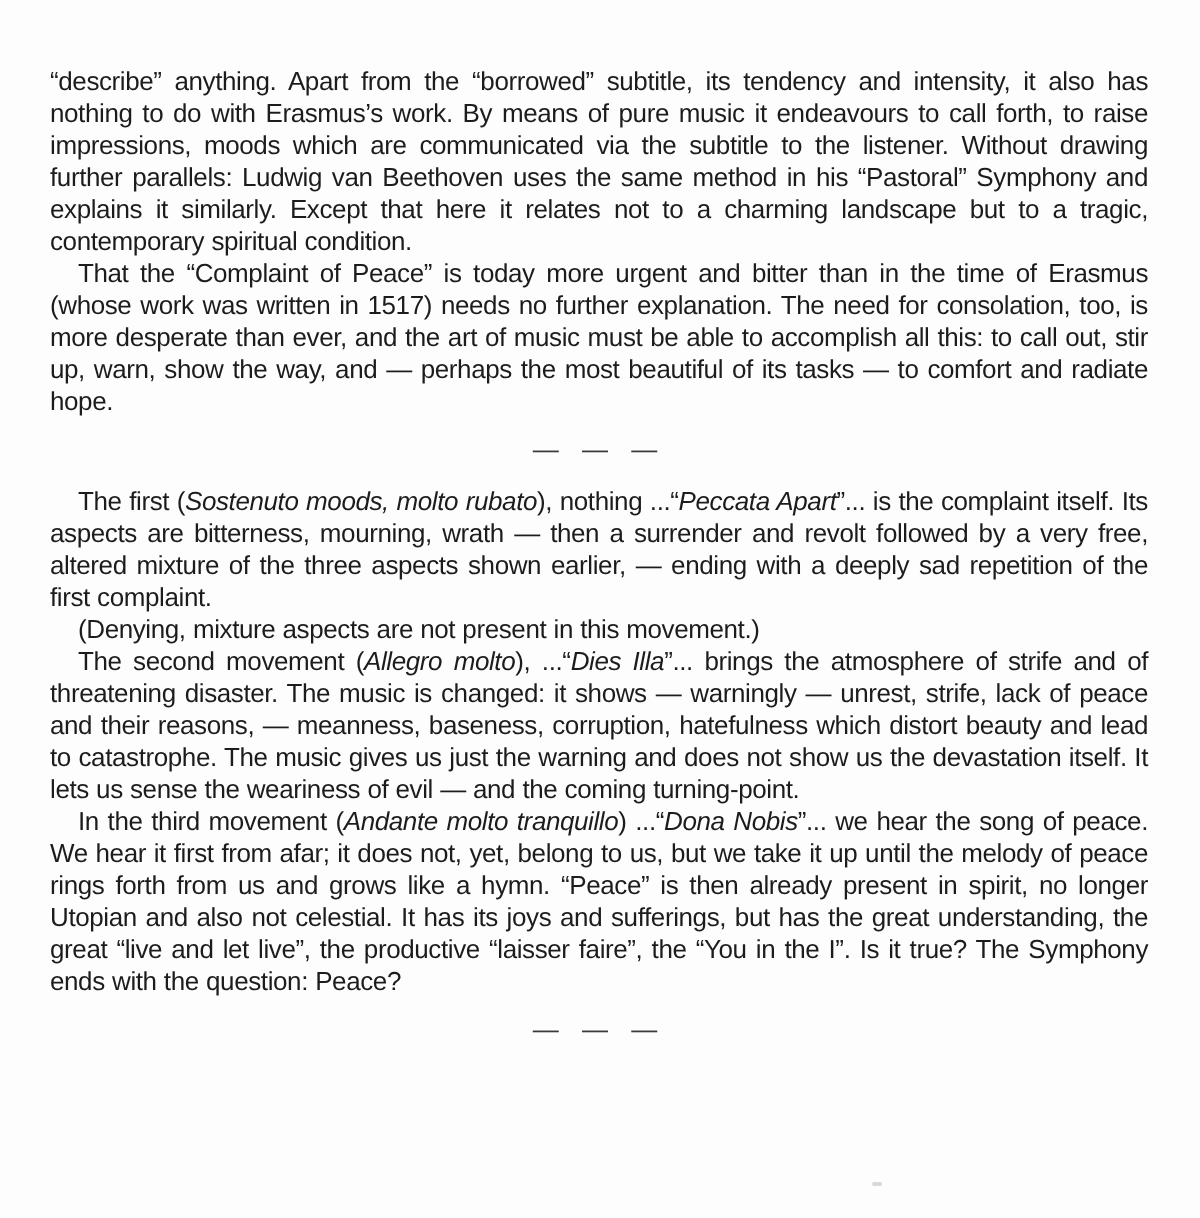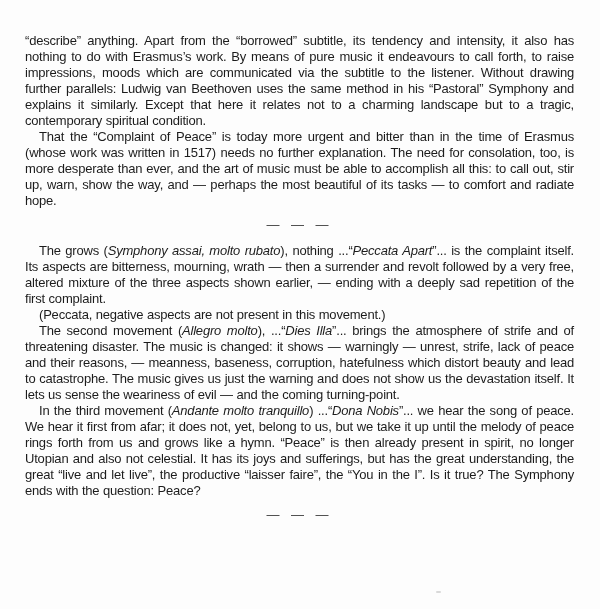--- a/index.html
+++ b/index.html
@@ -58,22 +58,22 @@
 <main class="page">
 
   <section>
     <p class="para"><span>“describe” anything. Apart from the “borrowed” subtitle, its tendency and intensity, it also has nothing to do with Erasmus’s work. By means of pure music it endeavours to call forth, to raise impressions, moods which are communicated via the subtitle to the listener. Without drawing further parallels: Ludwig van Beethoven uses the same method in his “Pastoral” Symphony and explains it similarly. Except that here it relates not to a charming landscape but to a tragic, contemporary spiritual condition.</span></p>
     <p class="para indent"><span>That the “Complaint of Peace” is today more urgent and bitter than in the time of Erasmus (whose work was written in 1517) needs no further explanation. The need for consolation, too, is more desperate than ever, and the art of music must be able to accomplish all this: to call out, stir up, warn, show the way, and — perhaps the most beautiful of its tasks — to comfort and radiate hope.</span></p>
   </section>
 
   <div class="divider">— — —</div>
 
   <section>
-    <p class="para indent"><span>The grows (</span><em>Symphony assai, molto rubato</em><span>), nothing ...“</span><em>Peccata Apart</em><span>”... is the complaint itself. Its aspects are bitterness, mourning, wrath — then a surrender and revolt followed by a very free, altered mixture of the three aspects shown earlier, — ending with a deeply sad repetition of the first complaint.</span></p>
-    <p class="para indent"><span>(Peccata, negative aspects are not present in this movement.)</span></p>
+    <p class="para indent"><span>The first (</span><em>Sostenuto moods, molto rubato</em><span>), nothing ...“</span><em>Peccata Apart</em><span>”... is the complaint itself. Its aspects are bitterness, mourning, wrath — then a surrender and revolt followed by a very free, altered mixture of the three aspects shown earlier, — ending with a deeply sad repetition of the first complaint.</span></p>
+    <p class="para indent"><span>(Denying, mixture aspects are not present in this movement.)</span></p>
     <p class="para indent"><span>The second movement (</span><em>Allegro molto</em><span>), ...“</span><em>Dies Illa</em><span>”... brings the atmosphere of strife and of threatening disaster. The music is changed: it shows — warningly — unrest, strife, lack of peace and their reasons, — meanness, baseness, corruption, hatefulness which distort beauty and lead to catastrophe. The music gives us just the warning and does not show us the devastation itself. It lets us sense the weariness of evil — and the coming turning-point.</span></p>
     <p class="para indent"><span>In the third movement (</span><em>Andante molto tranquillo</em><span>) ...“</span><em>Dona Nobis</em><span>”... we hear the song of peace. We hear it first from afar; it does not, yet, belong to us, but we take it up until the melody of peace rings forth from us and grows like a hymn. “Peace” is then already present in spirit, no longer Utopian and also not celestial. It has its joys and sufferings, but has the great understanding, the great “live and let live”, the productive “laisser faire”, the “You in the I”. Is it true? The Symphony ends with the question: Peace?</span></p>
   </section>
 
   <div class="divider">— — —</div>
 
   <div class="artifact"></div>
 
 </main>
 

